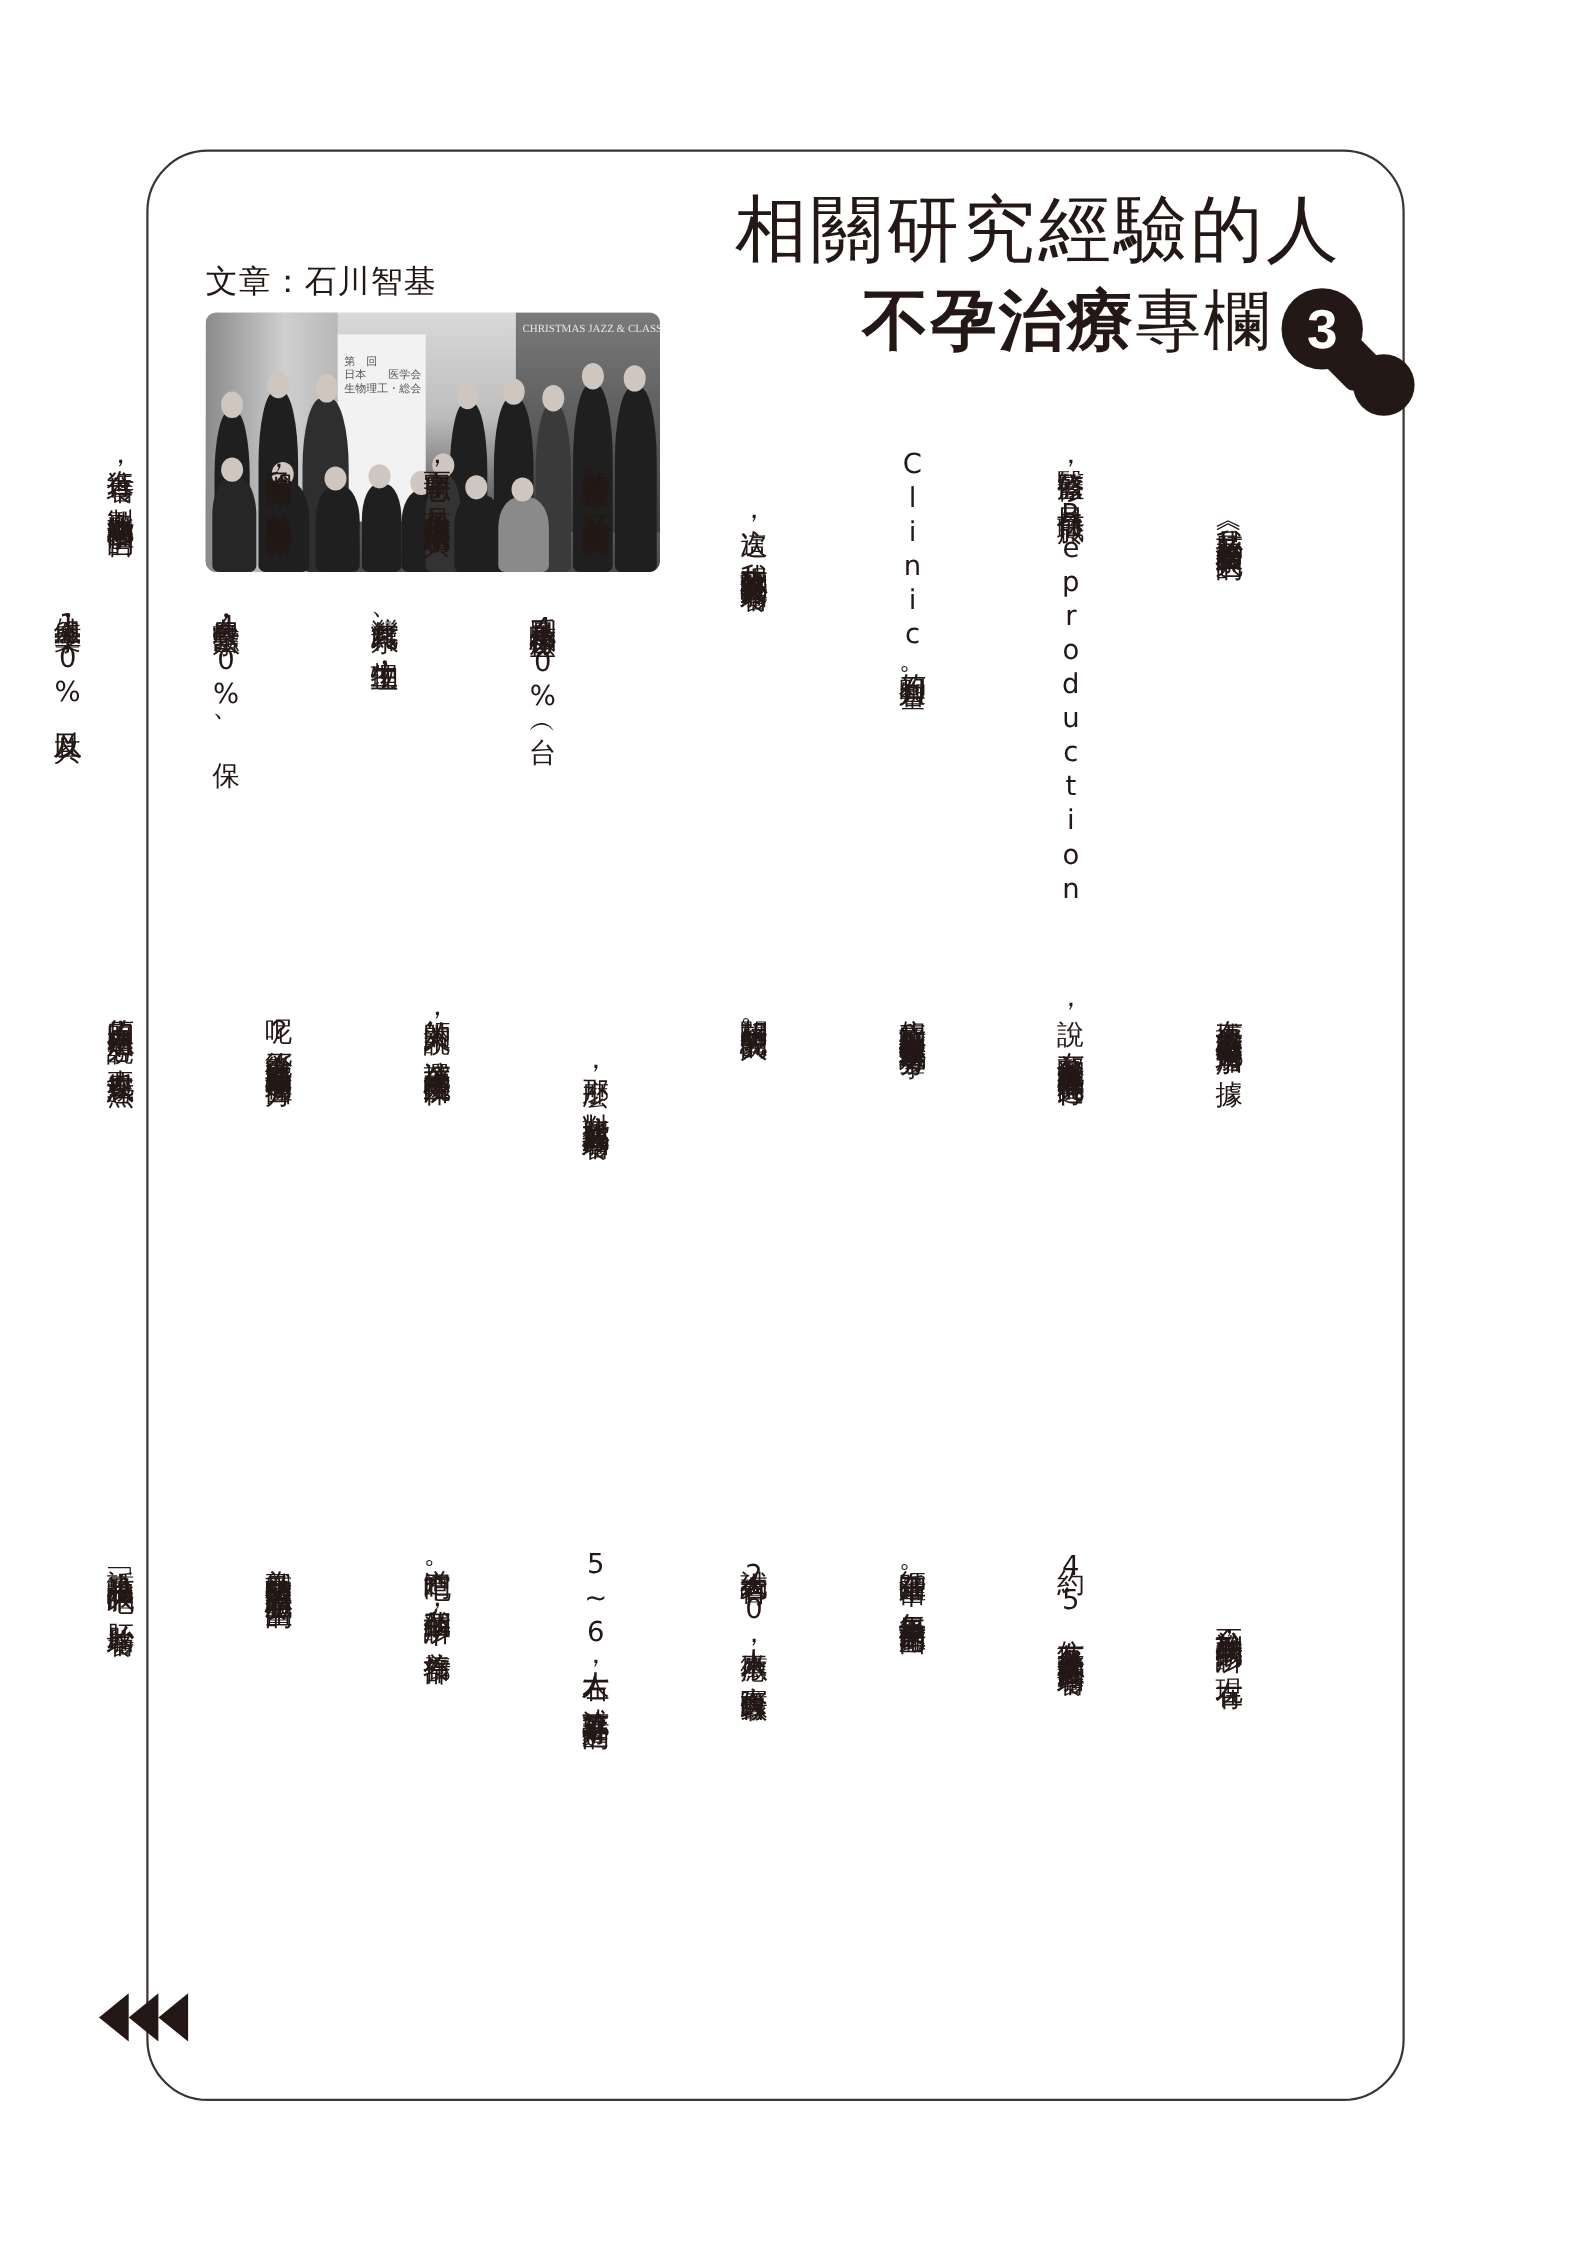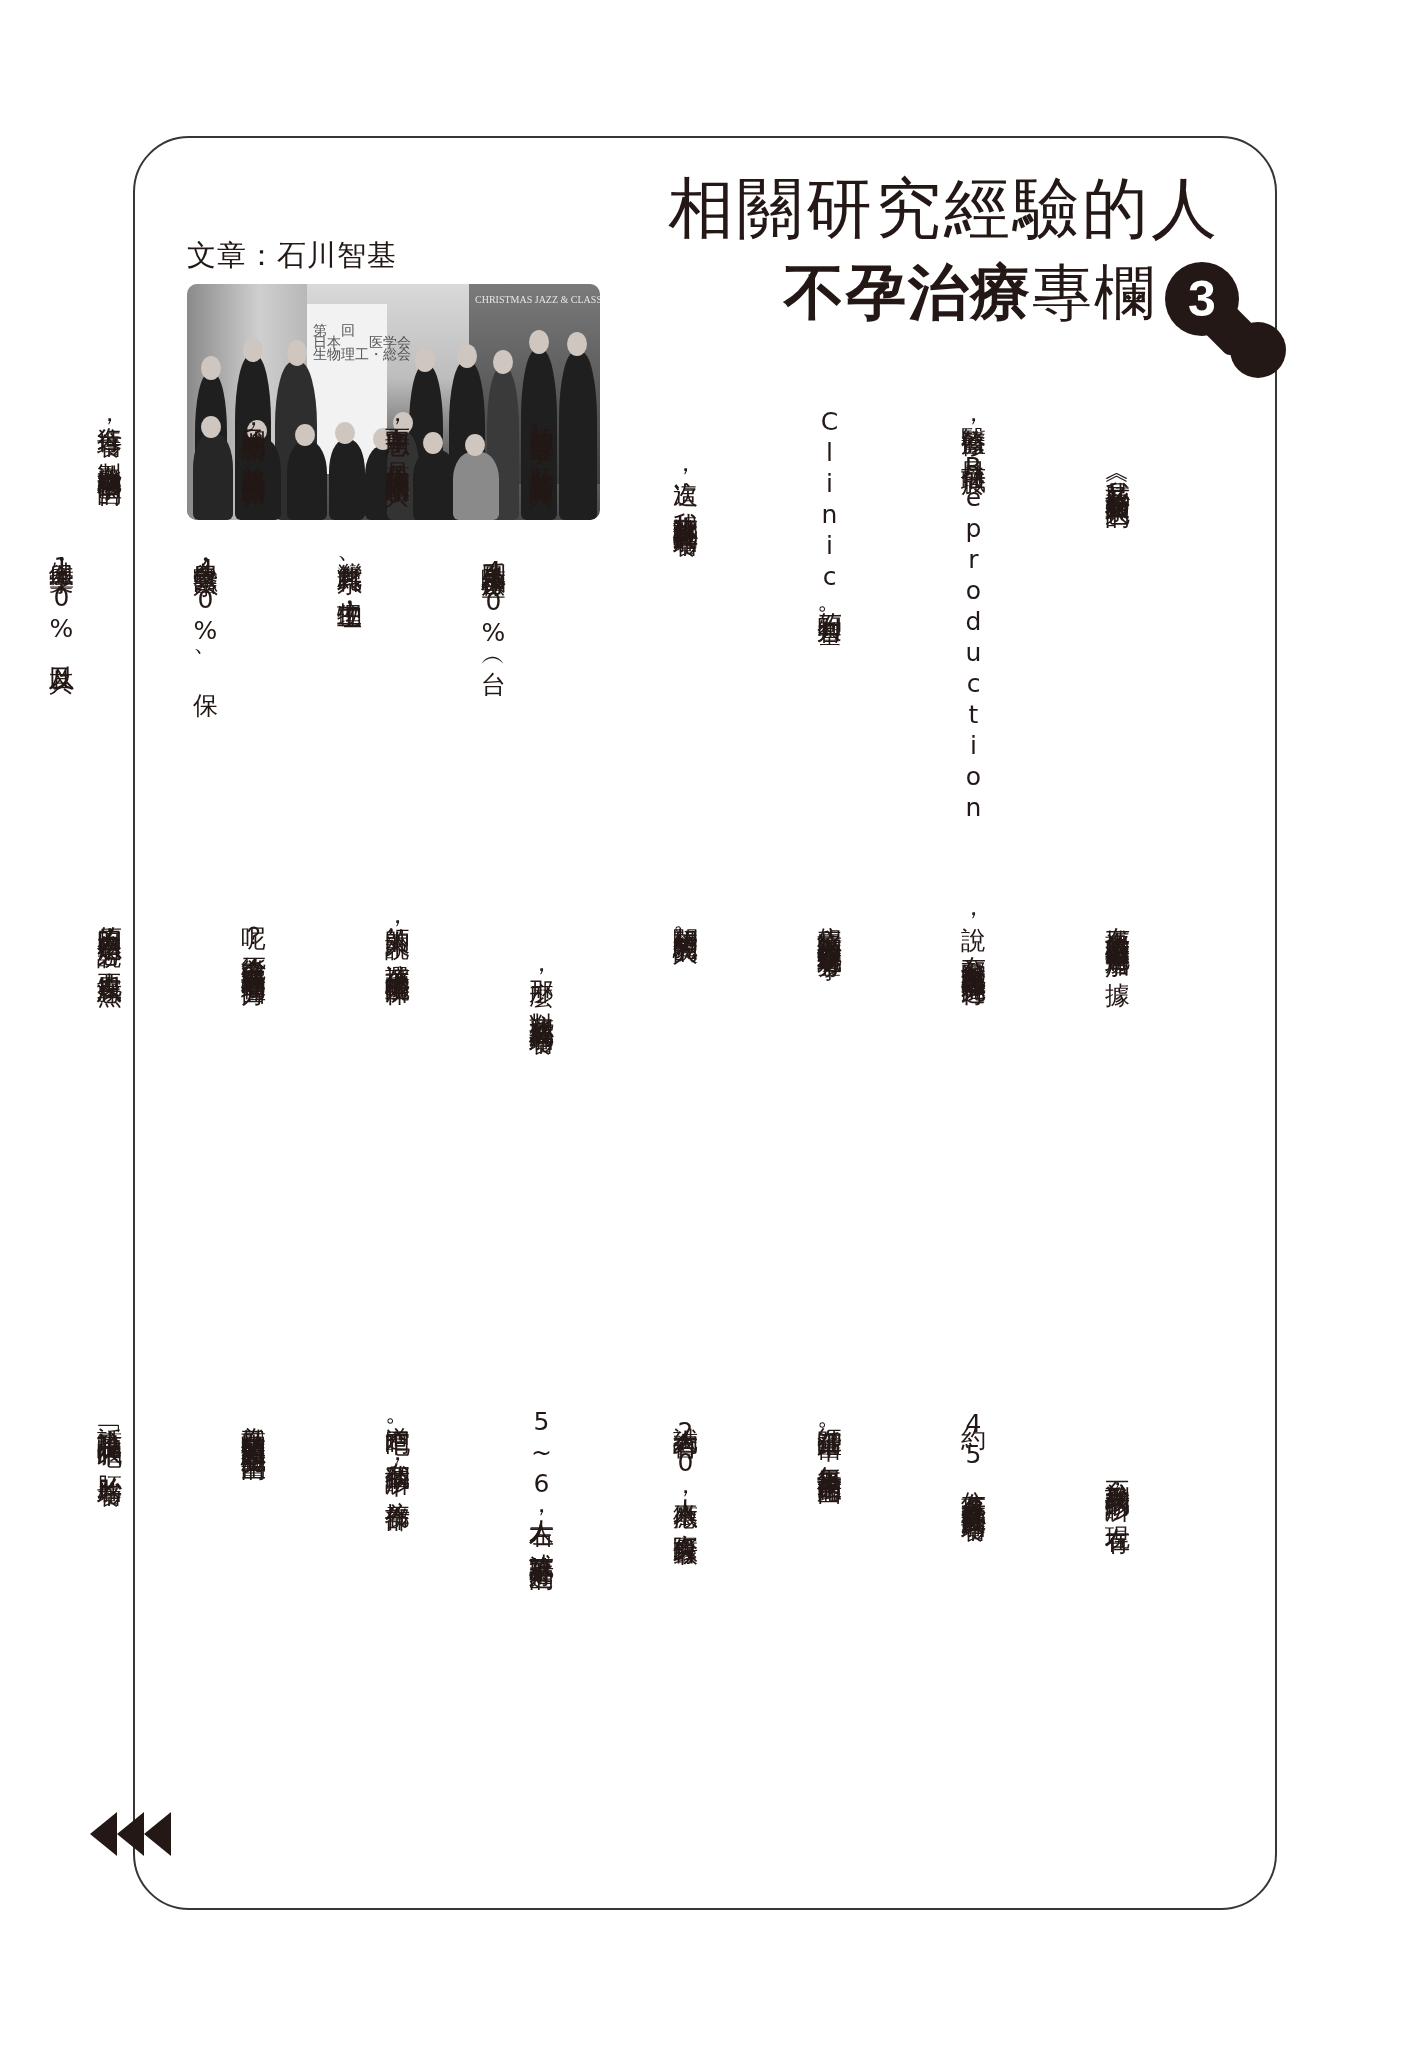--- a/index.html
+++ b/index.html
@@ -9,21 +9,21 @@
   .title2{position:absolute;right:272px;top:262px;font-size:60px;white-space:nowrap;line-height:1;}
   .title2 .bold{font-weight:normal;letter-spacing:2px;text-align:center;-webkit-text-stroke:2px #231815;}
   .title2 .light{font-weight:normal;letter-spacing:2px;}
   .badge-big{position:absolute;left:1165px;top:262px;width:74px;height:74px;border-radius:50%;background:#231815;color:#fff;font-weight:bold;font-size:50px;line-height:74px;text-align:center;font-family:"Liberation Sans",sans-serif;}
   .badge-small{position:absolute;left:1230px;top:322px;width:56px;height:56px;border-radius:50%;background:#231815;}
   .badge-neck{position:absolute;left:1210px;top:310px;width:40px;height:40px;background:#231815;transform:rotate(45deg);border-radius:8px;}
   .author{position:absolute;left:187px;top:236px;font-size:29px;letter-spacing:1px;white-space:nowrap;}
   .photo{position:absolute;left:187px;top:284px;width:413px;height:236px;border-radius:10px;overflow:hidden;background:linear-gradient(180deg,#d9d9d9 0%,#bdbdbd 40%,#6a6a6a 70%,#4a4a4a 100%);}
   .photo .bg-left{position:absolute;left:0;top:0;width:120px;height:236px;background:linear-gradient(90deg,#8a8a8a,#cfcfcf 60%,#b8b8b8);}
   .photo .sign{position:absolute;left:120px;top:20px;width:80px;height:170px;background:#f2f2f2;}
-  .photo .sign-text{position:absolute;left:126px;top:40px;font-size:14px;color:#555;line-height:12px;white-space:nowrap;}
+  .photo .sign-text{position:absolute;left:126px;top:40px;font-size:10px;color:#555;line-height:12px;white-space:nowrap;}
   .photo .poster{position:absolute;left:282px;top:0;width:131px;height:200px;background:linear-gradient(180deg,#7a7a7a,#3e3e3e);}
   .photo .poster-text{position:absolute;left:288px;top:10px;font-size:10px;color:#e6e6e6;white-space:nowrap;font-family:"Liberation Serif",serif;}
   .person{position:absolute;border-radius:40% 40% 6px 6px;background:#1f1f1f;}
   .head{position:absolute;border-radius:50%;background:#cfc6c0;}
   .block{position:absolute;writing-mode:vertical-rl;text-orientation:upright;font-size:25px;line-height:48px;letter-spacing:2px;white-space:pre;color:#231815;}
   .block .col{display:block;}
   .arrows{position:absolute;left:90px;top:1812px;height:44px;display:flex;}
   .tri{width:0;height:0;border-top:22px solid transparent;border-bottom:22px solid transparent;border-right:27px solid #231815;margin-right:0px;}
 </style>
 </head>

